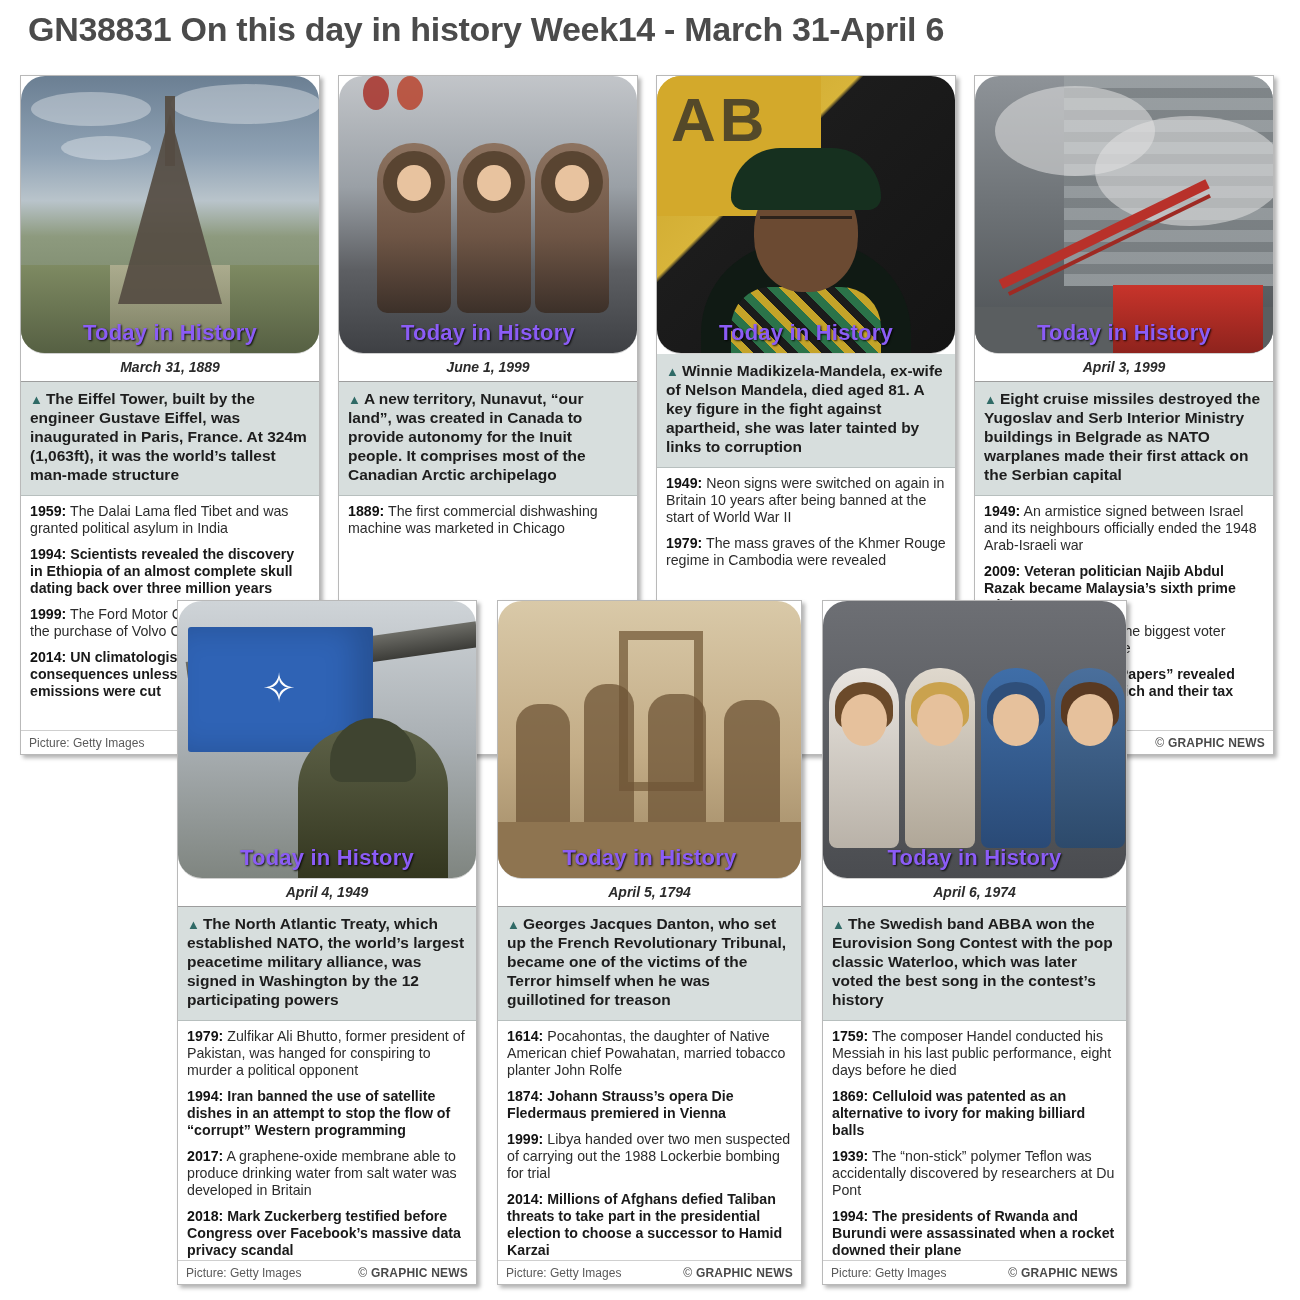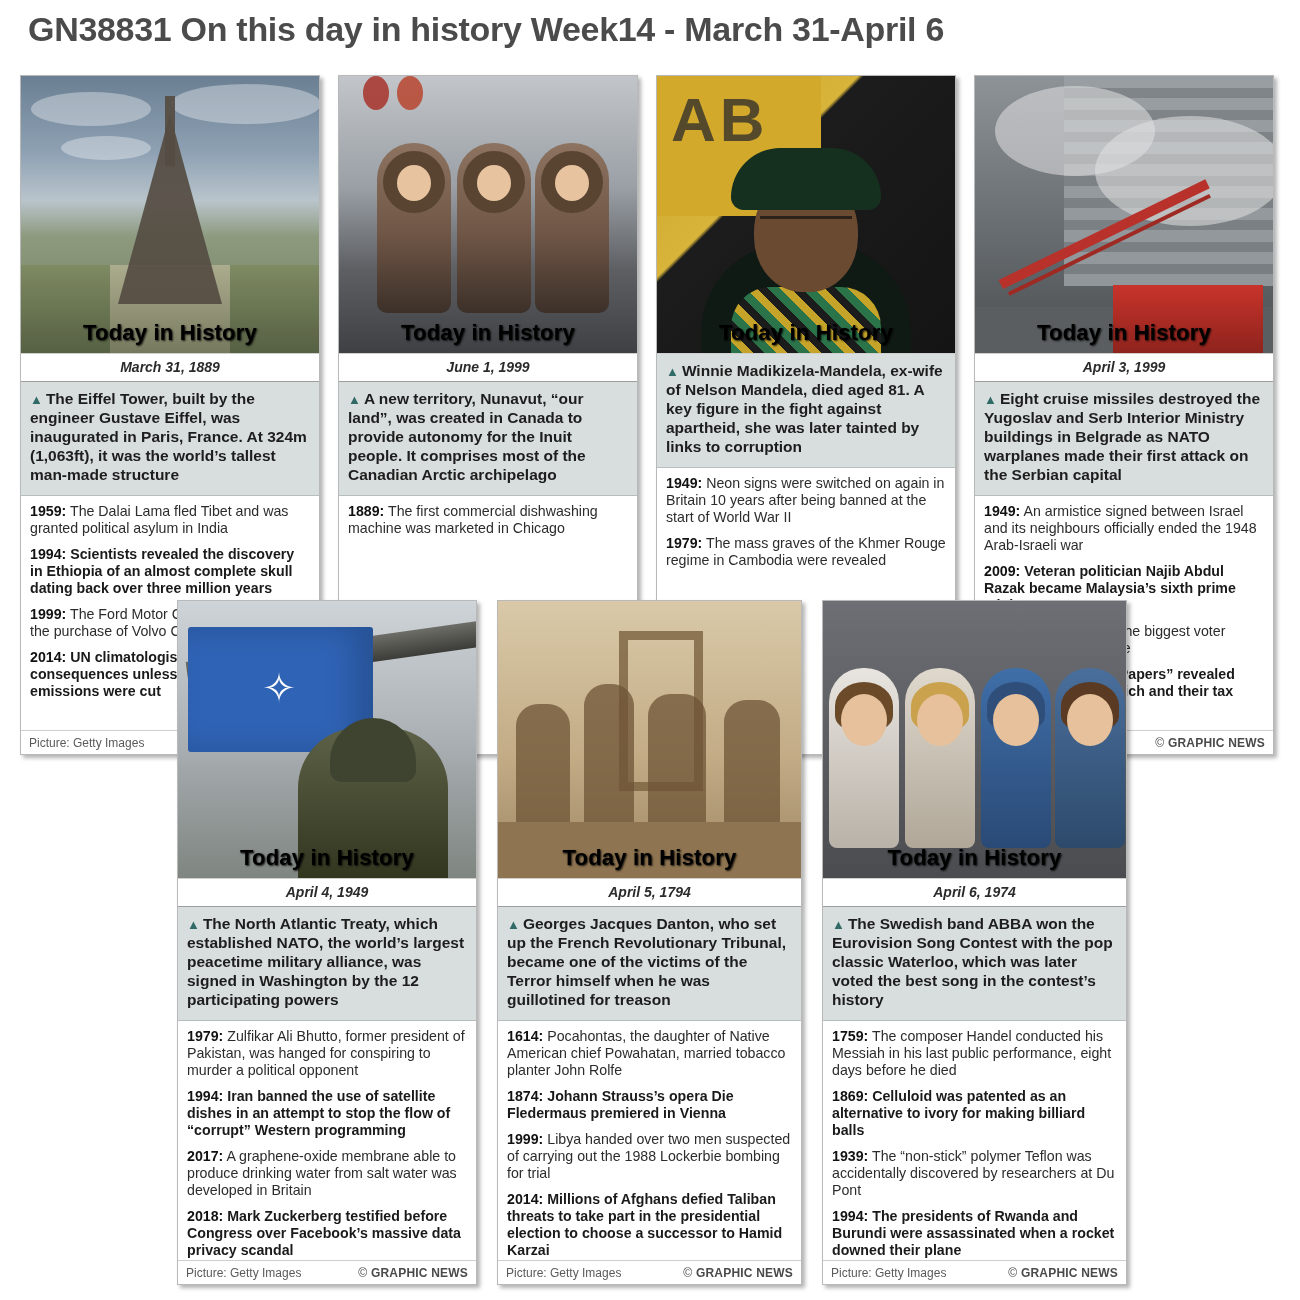--- a/index.html
+++ b/index.html
@@ -32,34 +32,35 @@
     box-shadow: 3px 3px 4px rgba(0,0,0,0.30);
     overflow: hidden;
   }
 
   .photo {
     position: relative;
     width: 100%;
     height: 278px;
     overflow: hidden;
     border-bottom: 1px solid #cfcfcf;
+    border-radius: 24px;
   }
   .photo-inner { position: absolute; inset: 0; }
 
   .tih-bar {
     position: absolute;
     left: 0; right: 0; bottom: 0;
     height: 40px;
     background: rgba(0,0,0,0.0);
     display: flex;
     align-items: center;
     justify-content: center;
   }
   .tih-text {
-    color: #000000;
+    color: #8b5cf6;
     font-size: 22px;
     font-weight: bold;
     text-shadow: 1px 1px 2px rgba(0,0,0,0.85);
     letter-spacing: 0.2px;
   }
   .date-row {
     text-align: center;
     font-size: 14px;
     font-style: italic;
     font-weight: bold;

